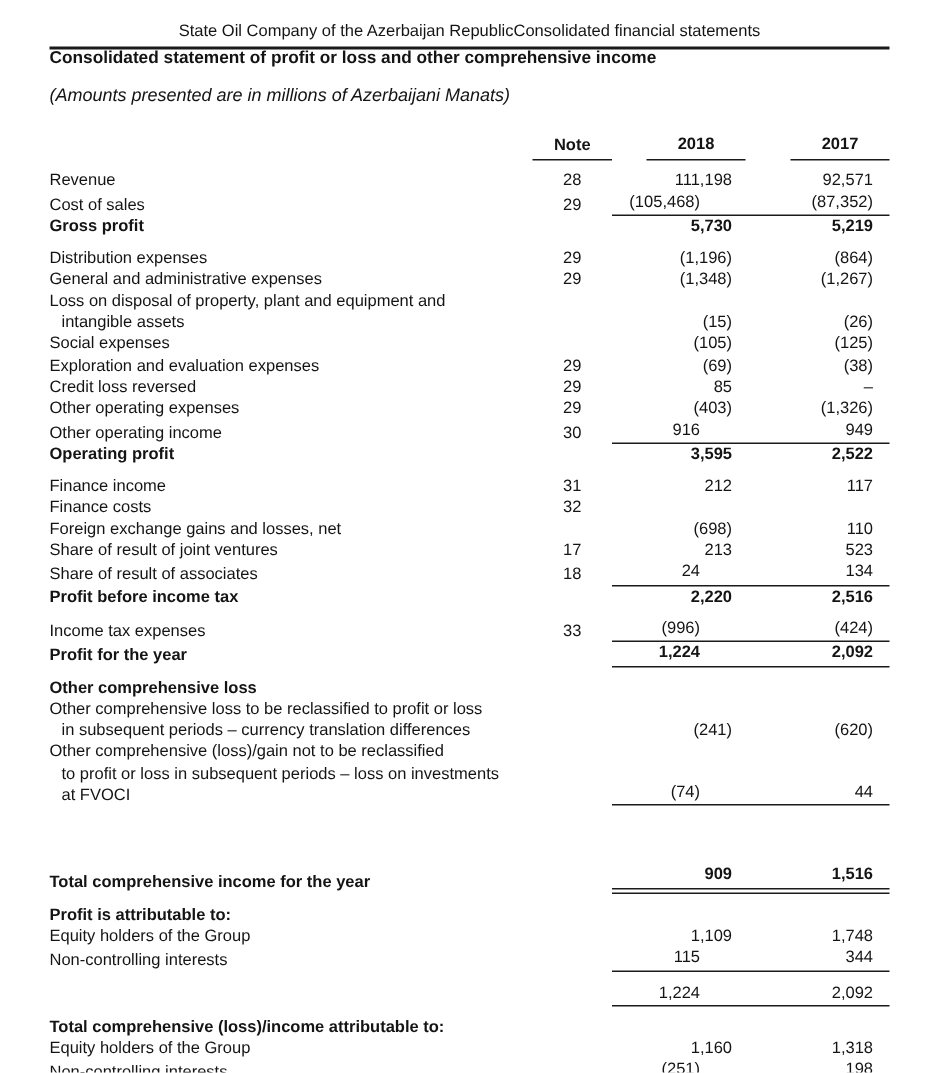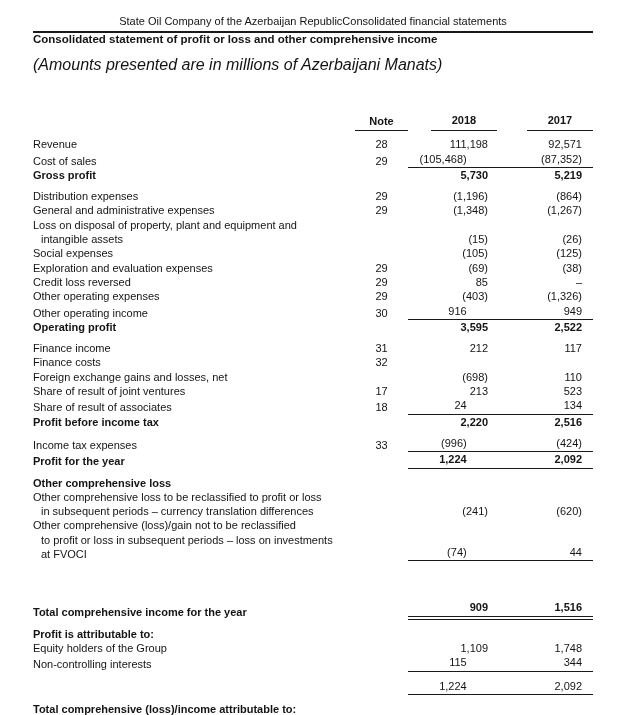--- a/index.html
+++ b/index.html
@@ -14,31 +14,31 @@
   .page { padding: 8px 27px 0 33px; box-sizing: border-box; width: 620px; }
 
   
   .doc-header {
     display: flex; justify-content: center; align-items: flex-end;
     font-size: 11px; padding-top: 7px; padding-bottom: 4px;
     border-bottom: 2px solid #1a1a1a;
   }
 
   .title { font-weight: bold; font-size: 11.5px; }
-  .subtitle { font-style: italic; font-size: 16px; margin-top: 11px; }
+  .subtitle { font-style: italic; font-size: 12px; margin-top: 11px; }
 
   
   .c-label { width: 322px; }
   .c-note  { width: 53px; text-align: center; }
   .c-nums  { width: 185px; display: flex; }
   .c-v18   { width: 89px; text-align: right; padding-right: 9px;  box-sizing: border-box; }
   .c-v17   { width: 96px; text-align: right; padding-right: 11px; box-sizing: border-box; }
 
   
-  .col-header { display: flex; margin-top: 40px; font-size: 11px; font-weight: bold; }
+  .col-header { display: flex; margin-top: 20px; font-size: 11px; font-weight: bold; }
   .col-header .hu {
     display: block; text-align: center; padding-bottom: 2px;
     border-bottom: 1.5px solid #1a1a1a;
   }
   .ch-num { width: 89px; display: flex; }
   .ch-num2 { width: 96px; display: flex; }
   .ch-num .hu, .ch-num2 .hu { width: 66px; margin-left: auto; }
   .c-note .hu { width: 100%; }
 
   

